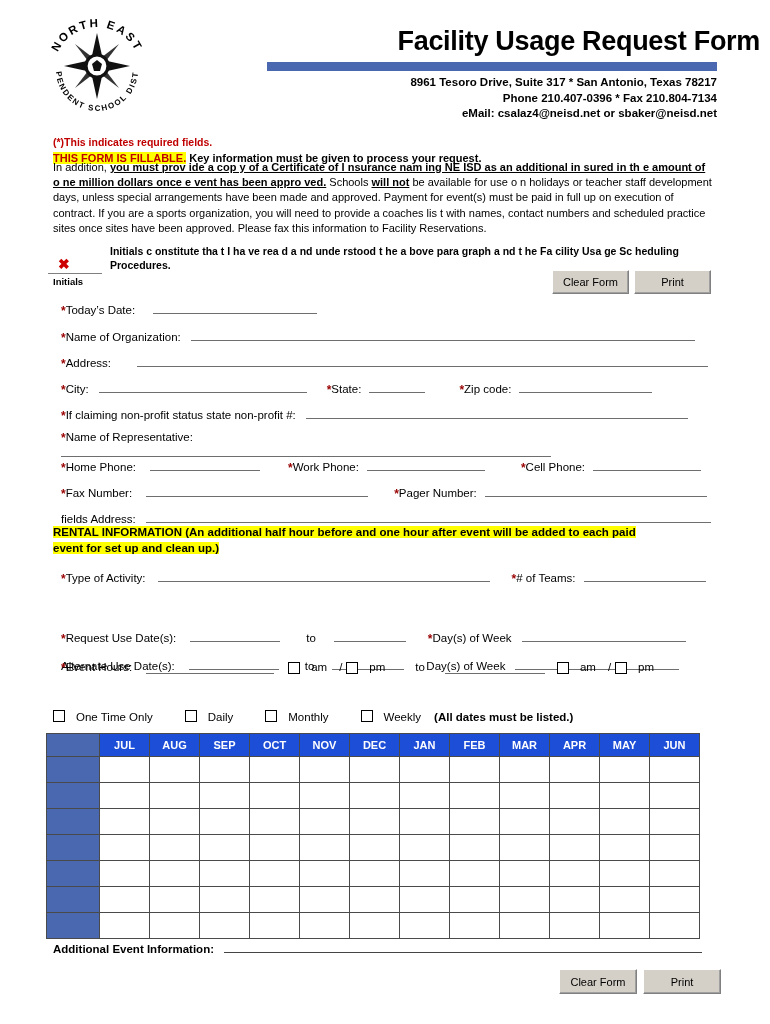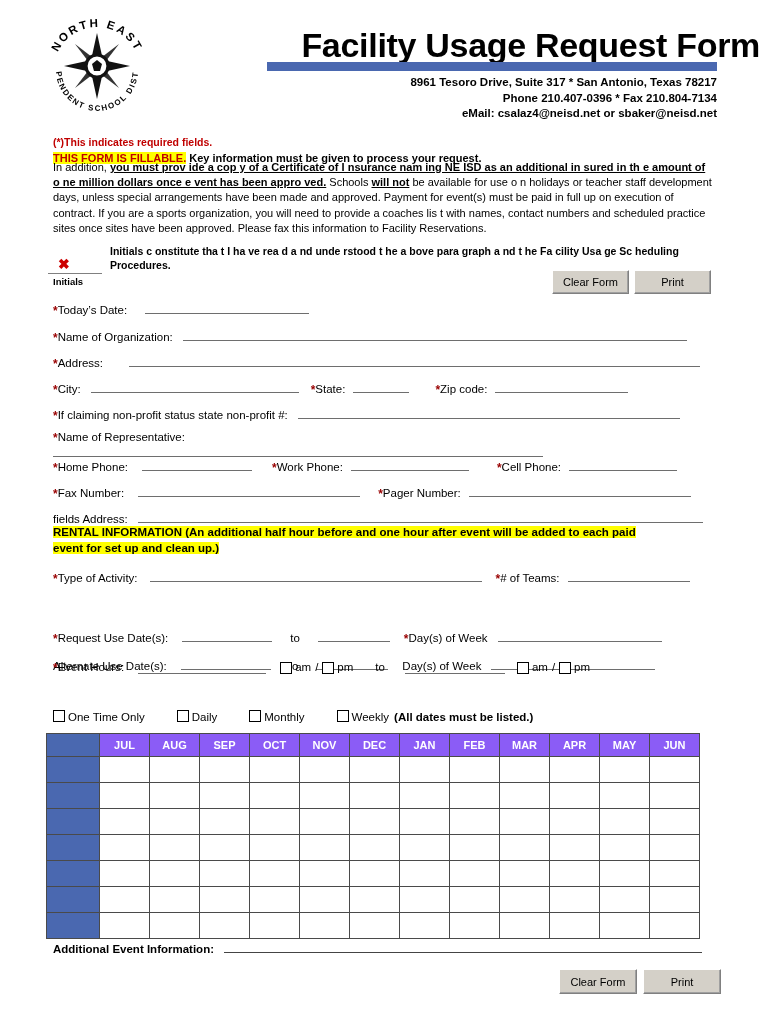--- a/index.html
+++ b/index.html
@@ -12,21 +12,21 @@
     position:relative;
   }
   .page{position:relative;width:770px;height:1024px;padding:0;box-sizing:border-box;}
 
   
   .header{position:relative;height:130px;}
   .logo{position:absolute;left:42px;top:14px;width:110px;height:100px;}
   .title{
     position:absolute;left:260px;top:26px;width:500px;
     text-align:right;
-    font-size:34px;font-weight:bold;letter-spacing:-0.3px;
+    font-size:27px;font-weight:bold;letter-spacing:-0.3px;
   }
   .bluebar{position:absolute;left:267px;top:62px;width:450px;height:9px;background:#4a68b0;}
   .addr{position:absolute;left:200px;top:75px;width:517px;text-align:right;
         font-size:11.5px;font-weight:bold;line-height:15.5px;}
 
   .fillable{position:absolute;left:53px;top:124px;font-size:11px;font-weight:bold;color:#c00000;margin-top:28px;}
   .fillable .hl{background:#ffff00;}
   .fillable .blk{color:#000;}
   .reqnote{position:absolute;left:53px;top:136px;font-size:10.5px;font-weight:bold;color:#c00000;}
 
@@ -56,37 +56,37 @@
     cursor:pointer;
   }
   .btn-clear-top{left:552px;top:270px;width:75px;height:22px;}
   .btn-print-top{left:634px;top:270px;width:75px;height:22px;}
   .btn-clear-bot{left:559px;top:969px;width:76px;height:23px;}
   .btn-print-bot{left:643px;top:969px;width:76px;height:23px;}
 
   
   .frow{position:absolute;font-size:11.5px;white-space:nowrap;display:flex;align-items:baseline;}
   .req{color:#990000;font-weight:bold;font-size:12px;line-height:0;position:relative;top:1px;}
-  .lbl{font-size:11.5px;}
+  .lbl{font-size:11.5px;margin-left:8px;}
   .ul{border-bottom:1.1px solid #6e6e6e;display:inline-block;height:13px;}
   .gap{display:inline-block;}
 
   
   .rental{position:absolute;left:53px;top:524px;width:648px;font-size:11.5px;font-weight:bold;
           line-height:16px;}
   .rental span{background:#ffff00;}
 
   
   .cb{display:inline-block;width:10px;height:10px;border:1.2px solid #000;background:#fff;
       position:relative;top:1px;margin-right:3px;}
 
   
   .tbl{position:absolute;left:46px;top:733px;border-collapse:collapse;}
   .tbl td,.tbl th{border:1px solid #4a4a4a;padding:0;}
-  .tbl thead th{background:#8b5cf6;color:#fff;font-size:11px;font-weight:bold;
+  .tbl thead th{background:#1d4ed8;color:#fff;font-size:11px;font-weight:bold;
                 height:22px;text-align:center;}
   .tbl th.corner{background:#4a68b0;width:52px;}
   .tbl td.rowhead{background:#4a68b0;width:52px;}
   .tbl td.cell{background:#fff;height:25px;}
   .tbl col.mcol{width:50px;}
 
   
   .addl{position:absolute;left:53px;top:939px;font-size:11.5px;font-weight:bold;white-space:nowrap;
         display:flex;align-items:baseline;}
   .addl .ul{border-bottom:1.4px solid #444;}

